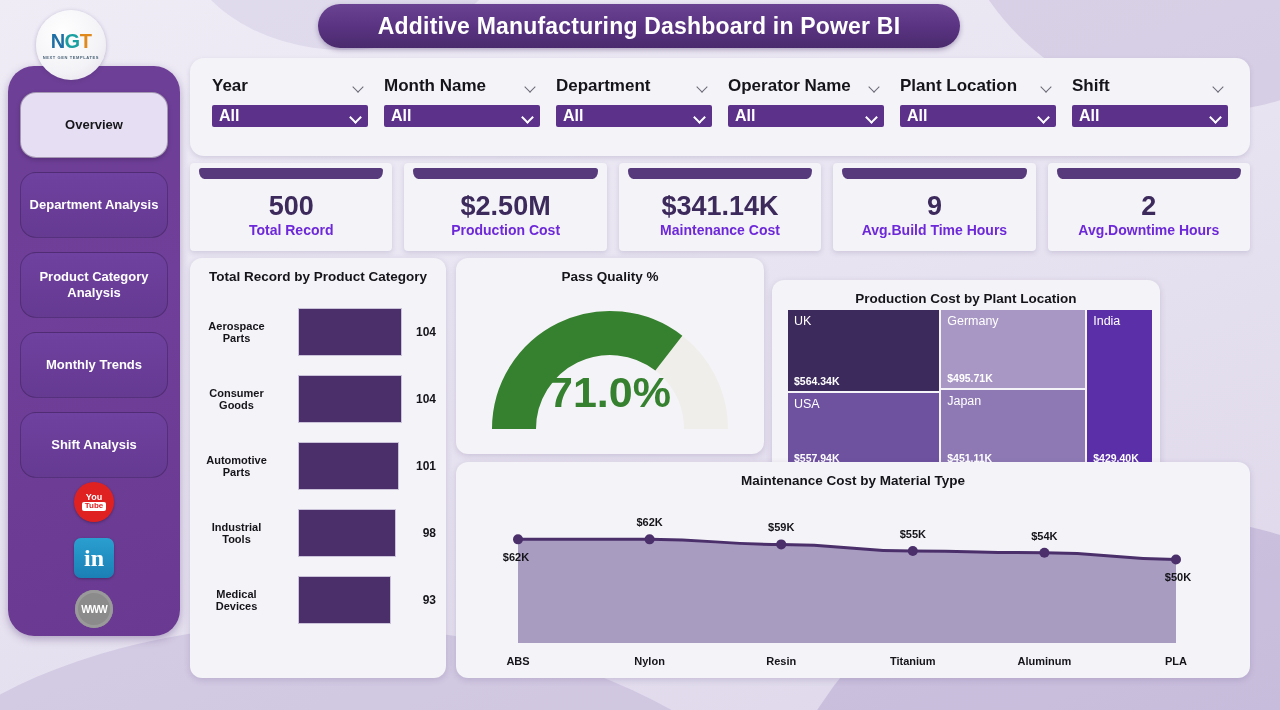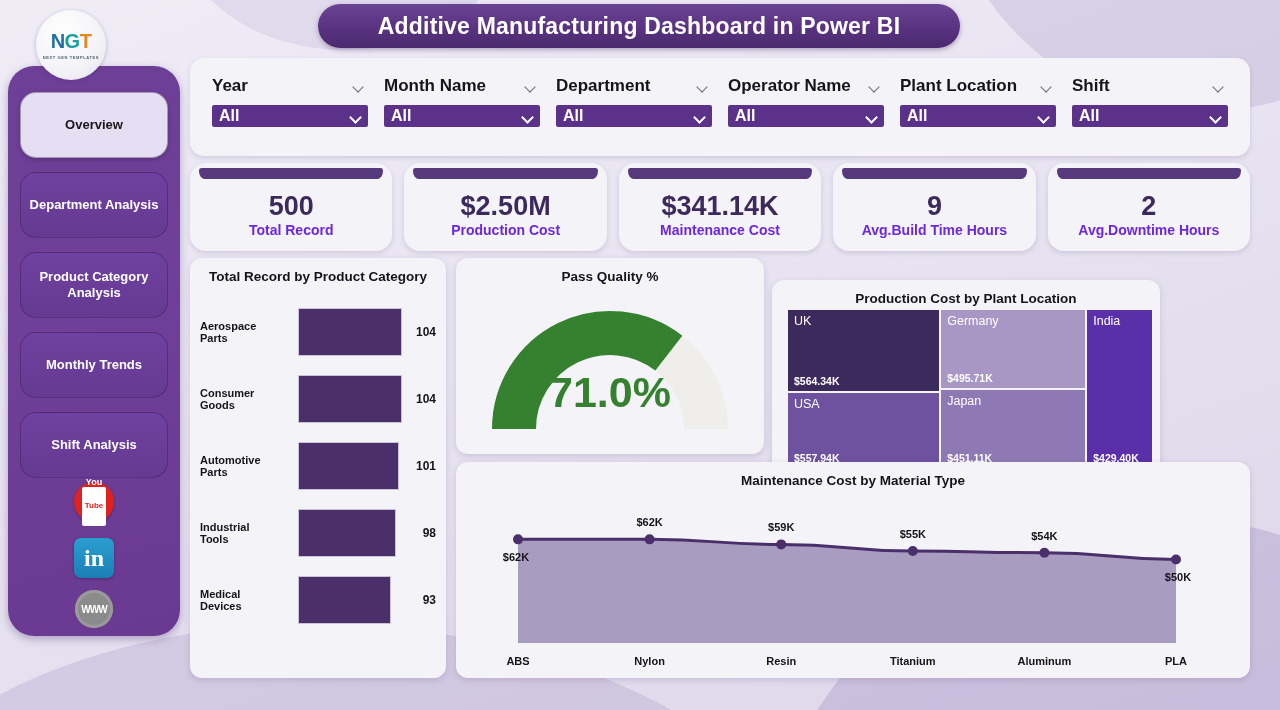--- a/index.html
+++ b/index.html
@@ -128,21 +128,21 @@
   #socials { position: absolute; left: 0; right: 0; bottom: 58px; display: flex; flex-direction: column; align-items: center; gap: 16px; }
   .soc { cursor: pointer; }
   .yt {
     width: 40px; height: 40px; border-radius: 50%;
     background: #e02121;
     display: flex; align-items: center; justify-content: center;
     flex-direction: column;
     box-shadow: 0 1px 3px rgba(0,0,0,0.3);
   }
   .yt .yt-t { color:#fff; font-size:9px; font-weight:bold; line-height:0.95; }
-  .yt .yt-b { background:#fff; color:#e02121; font-size:8px; font-weight:bold; padding:15px 3px; border-radius:2px; line-height:1.1; margin-top:1px;}
+  .yt .yt-b { background:#fff; color:#e02121; font-size:8px; font-weight:bold; padding:0 3px; border-radius:2px; line-height:1.1; margin-top:1px;}
   .li {
     width: 40px; height: 40px; border-radius: 7px;
     background: linear-gradient(180deg,#2a9fd0 0%, #1b7fb5 100%);
     display:flex; align-items:center; justify-content:center;
     box-shadow: 0 1px 3px rgba(0,0,0,0.3);
   }
   .li span { color:#fff; font-size:24px; font-weight:bold; line-height:1; font-family:"Liberation Serif", serif;}
   #globe-wrap { position: absolute; left: 0; right: 0; bottom: 8px; display:flex; justify-content:center; }
   .globe {
     width: 38px; height: 38px; border-radius: 50%;
@@ -200,21 +200,21 @@
   #kpi-row {
     position: absolute;
     left: 190px; top: 163px;
     width: 1060px; height: 88px;
     display: flex; gap: 12px;
     z-index: 5;
   }
   .kpi {
     flex: 1;
     background: #f4f3f7;
-    border-radius: 16px;
+    border-radius: 4px;
     box-shadow: 0 2px 5px rgba(90,70,125,0.18);
     position: relative;
     display: flex; flex-direction: column;
     align-items: center; justify-content: center;
     padding-top: 16px;
     cursor: pointer;
   }
   .kpi .accent {
     position: absolute;
     left: 9px; right: 9px; top: 5px;
@@ -239,21 +239,21 @@
     font-weight: bold;
     color: #14141a;
     padding-top: 11px;
   }
 
   
   #bar-card { left: 190px; top: 258px; width: 256px; height: 420px; }
   #bar-rows { padding: 14px 10px 8px 10px; }
   .bar-row { display: flex; align-items: center; height: 67px; }
   .bar-row .cat {
-    width: 98px; text-align: left; padding-right: 25px;
+    width: 98px; text-align: center; padding-right: 25px;
     font-size: 11px; font-weight: bold; color: #14141a;
   }
   .bar-row .track { flex: 1; display: flex; align-items: center; }
   .bar-row .bar {
     height: 48px;
     background: #4a2f6b;
     border: 1px solid #c9c2d8;
   }
   .bar-row .num { width: 30px; text-align: right; font-size: 12px; font-weight: bold; color: #14141a; }
 

